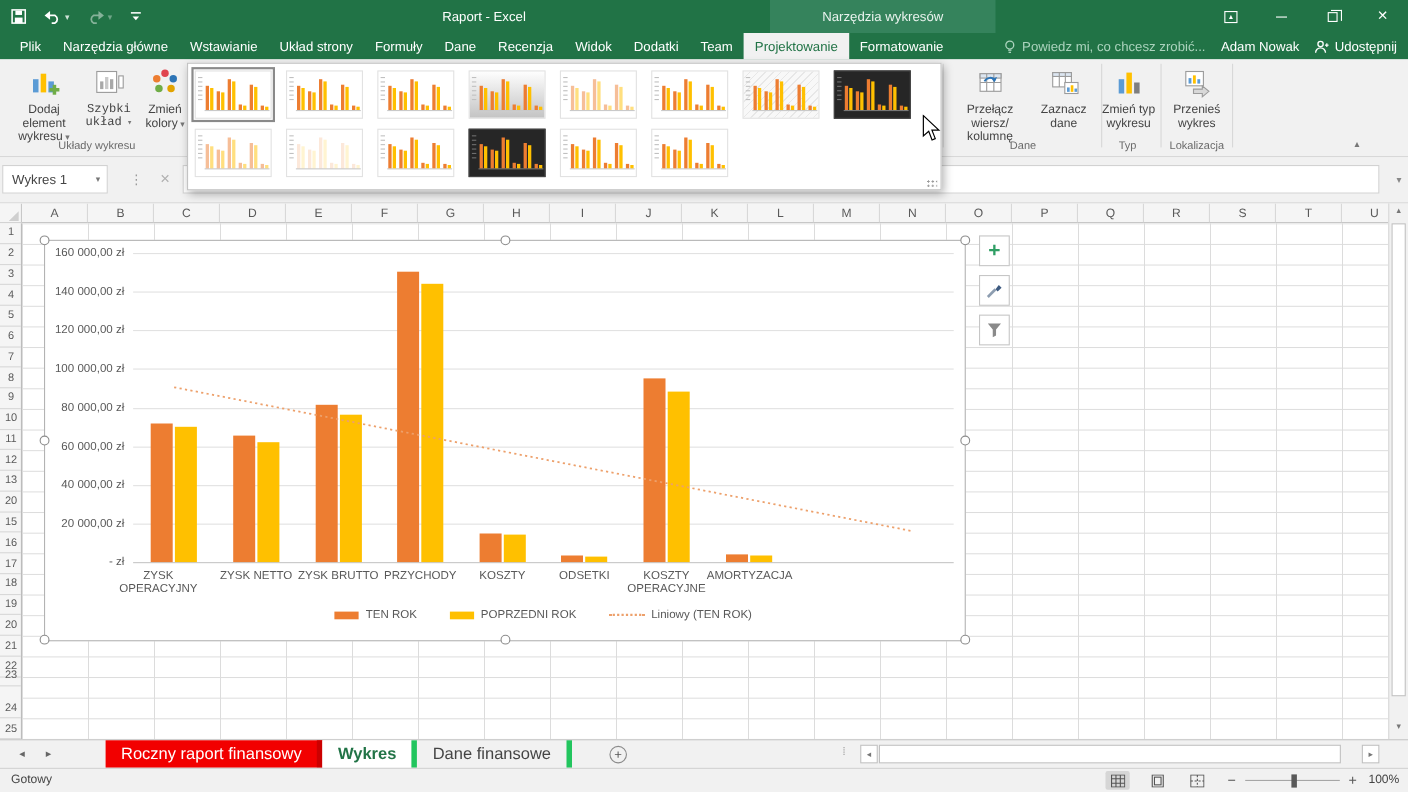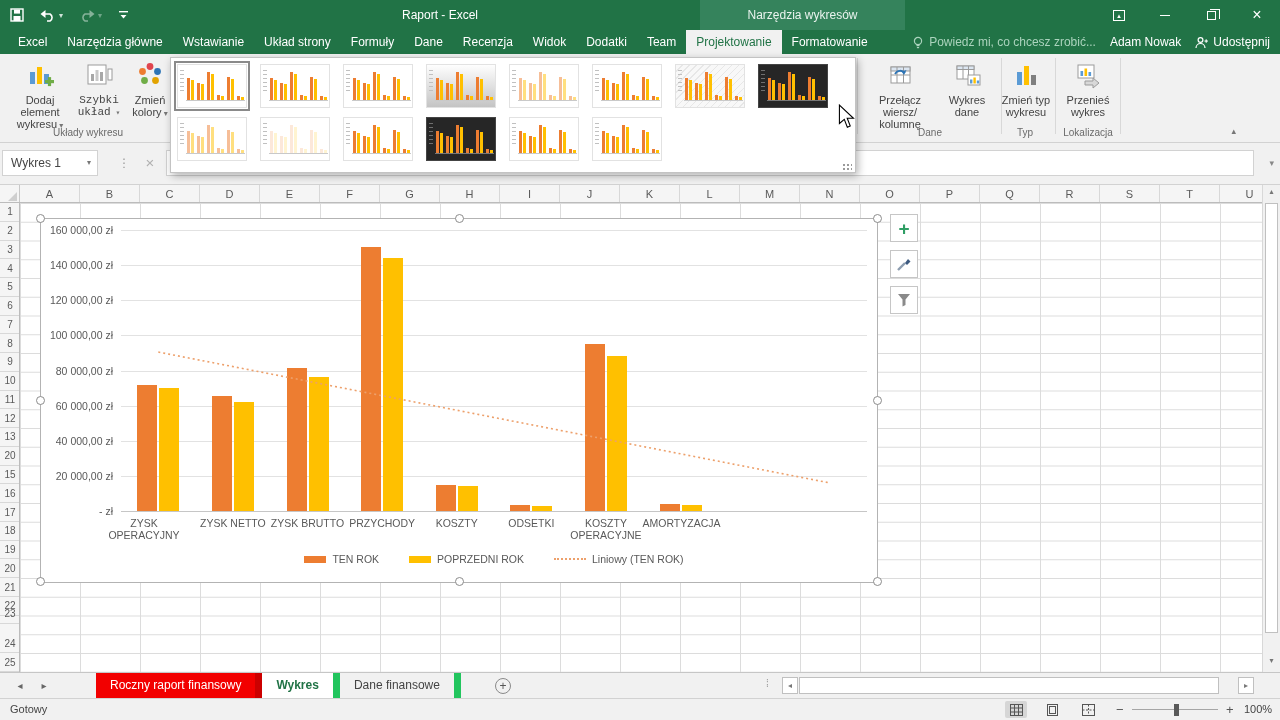--- a/index.html
+++ b/index.html
@@ -115,21 +115,21 @@
 
   
   .sidebtn{position:absolute;left:890px;width:28px;height:28px;background:#fff;border:1px solid #c6c6c6;
            display:flex;align-items:center;justify-content:center;z-index:5;}
   .plusglyph{color:#2f9e64;font-size:19px;font-weight:bold;line-height:19px;}
 
   
   .sheetbar{position:absolute;left:0;top:672px;width:1280px;height:26px;background:#f1f1f1;border-top:1px solid #c6c6c6;display:flex;align-items:stretch;}
   .navarr{width:24px;text-align:center;line-height:25px;color:#666;font-size:10px;}
   .sheettabs{display:flex;margin-left:40px;}
-  .stab{padding:0 14px;line-height:25px;font-size:12px;color:#444;border-right:7px solid #22c55e;white-space:nowrap;}
+  .stab{padding:0 14px;line-height:25px;font-size:15px;color:#444;border-right:5px solid #22c55e;white-space:nowrap;}
   .stab.red{background:#f20000;color:#fff;border-right-color:#c00;}
   .stab.active{background:#fff;color:#217346;font-weight:bold;}
   .addsheet{margin-left:34px;margin-top:5px;width:16px;height:16px;border:1px solid #8a8a8a;border-radius:50%;
             color:#555;font-size:12px;line-height:14px;text-align:center;}
   .hs-handle{position:absolute;left:766px;top:5px;color:#9a9a9a;font-size:10px;letter-spacing:-1px;}
   .hscroll{position:absolute;left:782px;top:4px;width:472px;height:17px;background:#f1f1f1;}
   .hs-left{position:absolute;left:0;top:0;width:16px;height:17px;background:#fff;border:1px solid #c0c0c0;text-align:center;line-height:15px;font-size:8px;color:#777;}
   .hs-thumb{position:absolute;left:17px;top:0;width:420px;height:17px;background:#fff;border:1px solid #c0c0c0;}
   .hs-right{position:absolute;right:0;top:0;width:16px;height:17px;background:#fff;border:1px solid #c0c0c0;text-align:center;line-height:15px;font-size:8px;color:#777;}
 
@@ -192,21 +192,21 @@
       </div>
     <div class="winbtn">
         <div class="ico-restore"></div>
       </div>
     <div class="winbtn" style="font-size:16px;">×</div>
   </div>
 </div>
 
 <div class="tabrow">
   <div id="ribbon-tabs" style="display:flex;">
-      <div class="rtab first">Excel</div>
+      <div class="rtab first">Plik</div>
       <div class="rtab">Narzędzia główne</div>
       <div class="rtab">Wstawianie</div>
       <div class="rtab">Układ strony</div>
       <div class="rtab">Formuły</div>
       <div class="rtab">Dane</div>
       <div class="rtab">Recenzja</div>
       <div class="rtab">Widok</div>
       <div class="rtab">Dodatki</div>
       <div class="rtab">Team</div>
       <div class="rtab active">Projektowanie</div>
@@ -297,21 +297,21 @@
             <rect x="5" y="6" width="17" height="13" fill="#fff" stroke="#9b9b9b"></rect>
             <rect x="5" y="6" width="17" height="3.5" fill="#dce6f1" stroke="#9b9b9b"></rect>
             <line x1="11" y1="6" x2="11" y2="19" stroke="#9b9b9b"></line>
             <line x1="16.5" y1="6" x2="16.5" y2="19" stroke="#9b9b9b"></line>
             <rect x="16" y="15" width="12" height="10" fill="#fff" stroke="#9b9b9b"></rect>
             <rect x="18" y="19.5" width="2.4" height="4" fill="#5b9bd5"></rect>
             <rect x="21.4" y="17.5" width="2.4" height="6" fill="#ffc000"></rect>
             <rect x="24.8" y="20.5" width="2.4" height="3" fill="#5b9bd5"></rect>
           </svg>
         </div>
-        <div class="blabel">Wykres dane</div>
+        <div class="blabel">Zaznacz dane</div>
       </div>
       <div class="bigbtn" style="left: 998px; width: 56px;">
         <div class="bicon">
           <svg width="30" height="30" viewBox="0 0 30 30">
             <rect x="6" y="12" width="5" height="13" fill="#5b9bd5"></rect>
             <rect x="13" y="6" width="5" height="19" fill="#ffc000"></rect>
             <rect x="20" y="15" width="5" height="10" fill="#7f7f7f"></rect>
           </svg>
         </div>
         <div class="blabel">Zmień typ wykresu</div>

